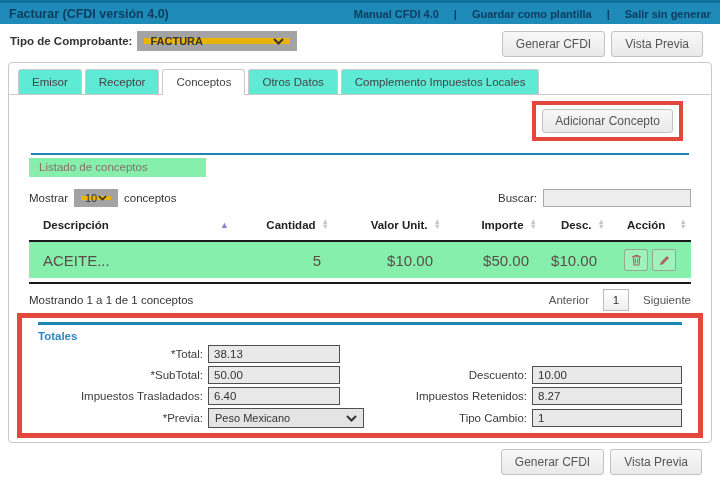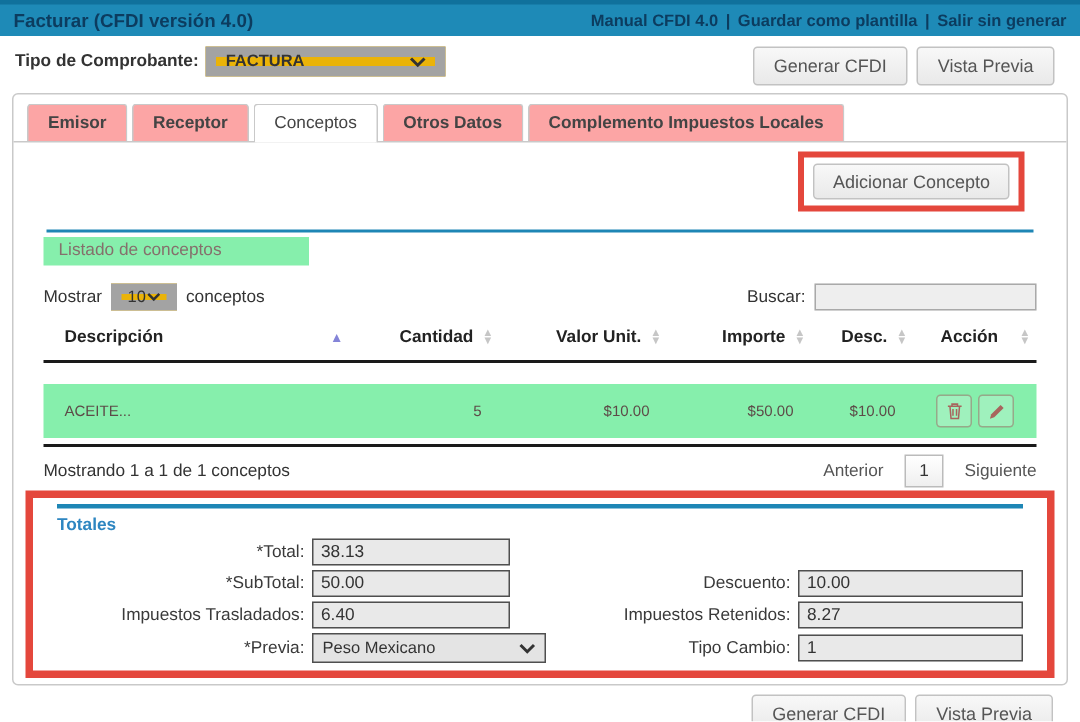--- a/index.html
+++ b/index.html
@@ -4,39 +4,39 @@
 <style>
   * { margin:0; padding:0; box-sizing:border-box; }
   html,body { width:720px; height:481px; background:#fff;
               font-family:"Liberation Sans","DejaVu Sans",sans-serif; }
   .screen { position:relative; width:720px; height:481px; overflow:hidden; background:#fff; }
 
   
   .topbar { height:24px; background:#1e8ab7; border-top:3px solid #10719c;
             display:flex; align-items:center; justify-content:space-between; padding:0 9px; }
   .topbar-title { color:#0c3c5f; font-weight:bold; font-size:12.5px; }
-  .topbar-links { display:flex; align-items:center; gap:5px; color:#0c3c5f; font-weight:bold; font-size:11px; }
+  .topbar-links { display:flex; align-items:center; gap:15px; color:#0c3c5f; font-weight:bold; font-size:11px; }
   .topbar-links .lnk { cursor:pointer; }
 
   
   .toolbar-row { display:flex; justify-content:space-between; align-items:flex-start; padding:7px 17px 0 10px; height:34px; }
   .field-inline { display:flex; align-items:center; gap:5px; font-size:11.5px; color:#333; font-weight:bold; }
   .fselect { display:flex; align-items:center; justify-content:space-between; border:7px solid #a3a3a3;
              background:#eab308; height:20px; padding:0 6px; font-size:11px; color:#333; cursor:pointer; }
   .fselect .chev { color:#333; display:flex; }
   .tipo-select { width:160px; }
   .btn { background:linear-gradient(#f8f8f8,#e9e9e9); border:1px solid #c2c2c2; border-radius:3px;
          color:#555; font-size:12px; padding:5px 13px; cursor:pointer; font-family:inherit; }
   .btn-row { display:flex; gap:6px; }
 
   
   .panel { margin:4px 8px 0; border:1px solid #c9c9c9; border-radius:4px; background:#fff; padding-bottom:4px; }
   .tabstrip { display:flex; gap:3px; padding:6px 9px 0; border-bottom:1px solid #c9c9c9; }
-  .tab { font-size:11.5px; color:#444; background:#fca5a5; border:1px solid #c9c9c9; border-bottom:none;
-         border-radius:3px 3px 0 0; padding:6px 13px; cursor:pointer;font-weight:bold; }
+  .tab { font-size:11.5px; color:#444; background:#5eead4; border:1px solid #c9c9c9; border-bottom:none;
+         border-radius:3px 3px 0 0; padding:6px 13px; cursor:pointer; }
   .tab.active { background:#fff; margin-bottom:-1px; padding-bottom:7px; font-weight:normal; }
   .panel-body { padding:0 20px; }
 
   .red-box { border:4px solid #e4473c; }
   .add-row { display:flex; justify-content:flex-end; margin:6px 8px 0 0; }
   .add-box { padding:4px 6px; }
   .add-box .btn { padding:4px 12px; }
 
   .rule { height:2px; background:#1e86b5; margin:12px 2px 0; }
   .hl { background:#86efac; }
@@ -48,21 +48,21 @@
   .search-input { width:148px; height:18px; background:#eee; border:1px solid #a9a9a9; font-size:11px; padding:0 4px; font-family:inherit; }
 
   .t-grid { display:grid; grid-template-columns:228px 86px 112px 96px 68px 1fr; align-items:center; }
   .thead { margin-top:8px; padding:4px 0 9px; border-bottom:2px solid #1a1a1a; font-weight:bold; font-size:11.5px; color:#222; }
   .th { display:flex; align-items:center; justify-content:flex-end; gap:6px; padding-right:14px; cursor:pointer; }
   .th-first { justify-content:space-between; padding-left:14px; padding-right:28px; }
   .th-last { justify-content:space-between; padding-left:8px; padding-right:4px; }
   .sort { display:inline-flex; flex-direction:column; line-height:.62; font-size:7.5px; color:#c6c6c6; }
   .sort-asc-only { color:#8484d8; font-size:9px; line-height:1; }
 
-  .trow { margin-top:14px; padding:7px 0; font-size:10px; color:#5d4b48; min-height:36px; }
+  .trow { margin-top:0; padding:7px 0; font-size:15px; color:#5d4b48; min-height:36px; }
   .td { text-align:right; padding-right:22px; }
   .td-first { text-align:left; padding-left:14px; padding-right:0; }
   .td-actions { display:flex; justify-content:center; gap:4px; padding-right:10px; }
   .icon-btn { width:24px; height:22px; border:1px solid rgba(140,80,75,.45); border-radius:3px;
               background:rgba(252,252,252,.22); display:flex; align-items:center; justify-content:center;
               color:#a8645d; cursor:pointer; }
 
   .dark-rule { height:0; border-bottom:2px solid #1a1a1a; margin-top:4px; }
   .tfoot { display:flex; justify-content:space-between; align-items:center; margin-top:5px; font-size:11.5px; color:#333; }
   .pager { display:flex; align-items:center; gap:14px; color:#555; }

